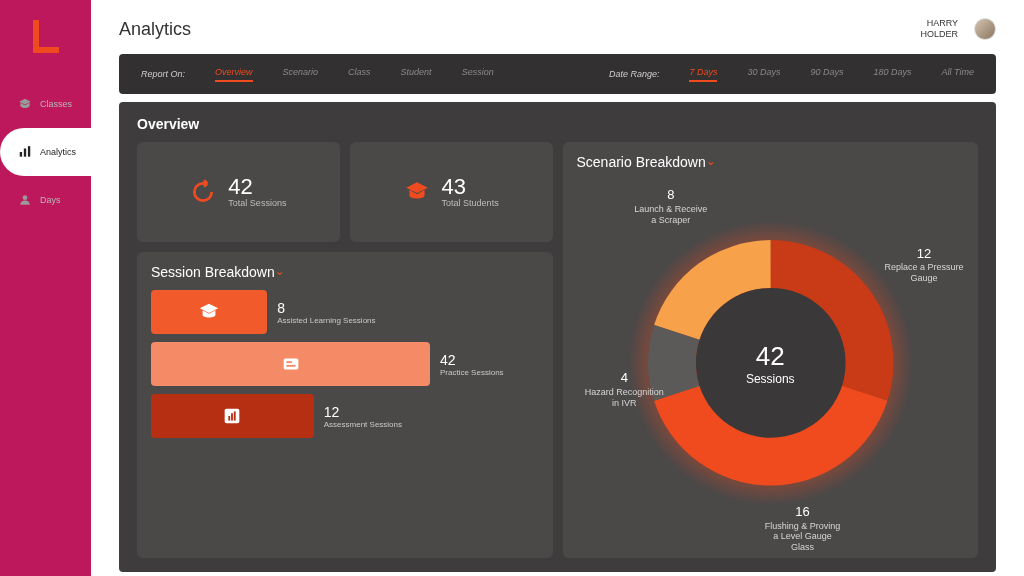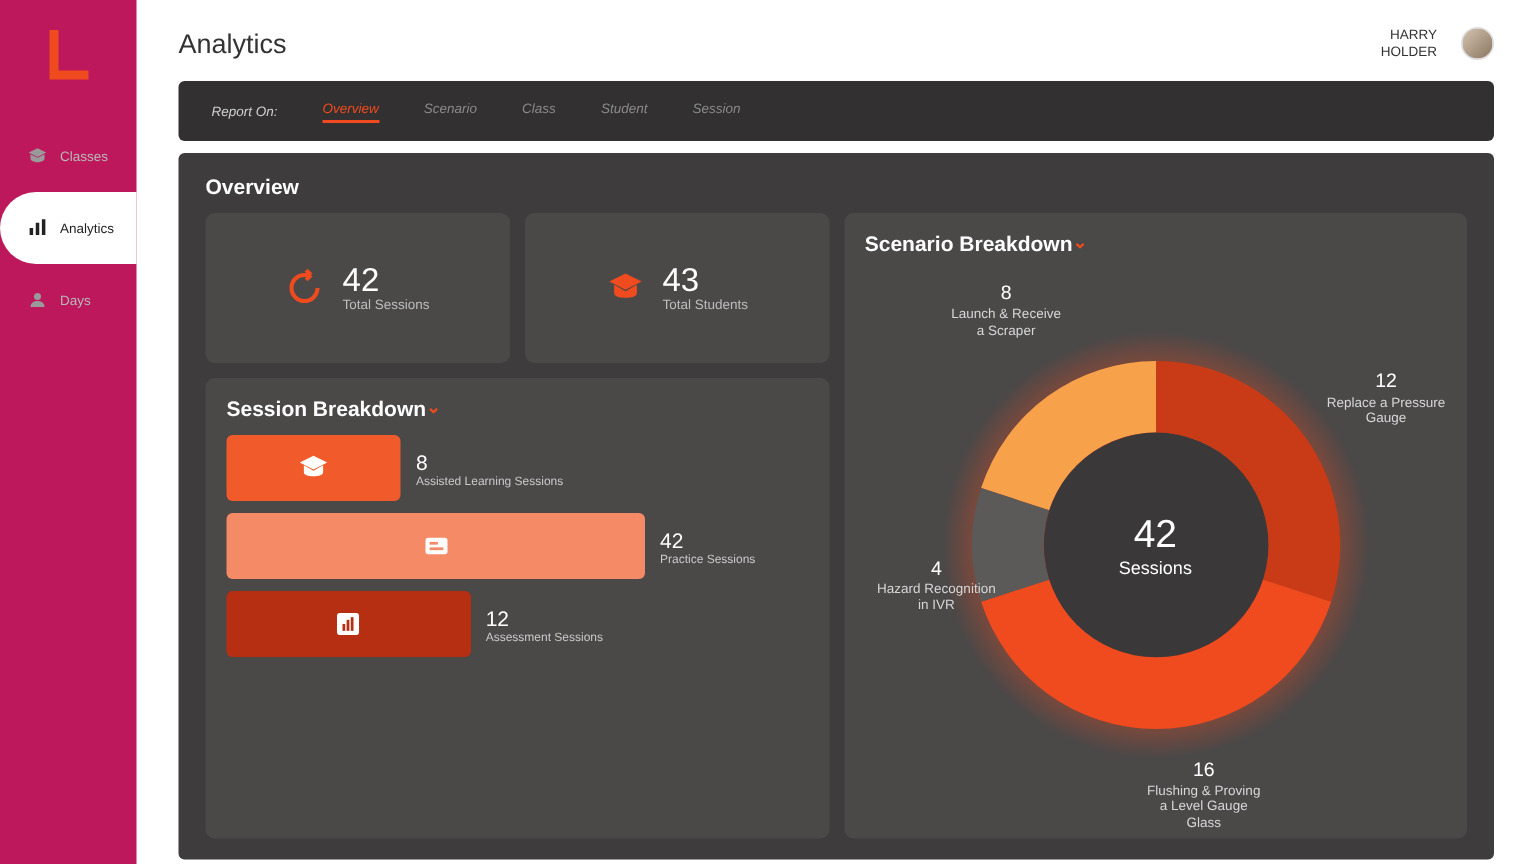--- a/index.html
+++ b/index.html
@@ -38,21 +38,21 @@
   .ov-grid { flex:1; display: grid; grid-template-columns: 1fr 1fr; grid-template-rows: 100px 1fr; gap: 10px; }
   .card { background: #4b4848; border-radius: 6px; padding: 12px 14px; }
   .stat-row { grid-column: 1 / 2; display: flex; gap: 10px; }
   .stat-card { flex:1; background: #4b4848; border-radius: 6px; display:flex; align-items:center; justify-content:center; gap:12px; }
   .stat-icon { width:26px; height:26px; }
   .stat-num { font-size: 22px; font-weight: 400; line-height:1; }
   .stat-lbl { font-size: 9px; color: #bdbdbd; }
 
   
   .session-card { grid-column: 1/2; grid-row: 2/3; }
-  .card-title { font-size: 14px; font-weight: 700; margin-bottom: 10px; display:flex; align-items:flex-start; }
+  .card-title { font-size: 14px; font-weight: 400; margin-bottom: 10px; display:flex; align-items:flex-start; }
   .chev { color:#f04b1f; font-size:12px;}
   .bar-row { display:flex; align-items:center; gap:10px; margin-bottom:8px; }
   .bar { height:44px; border-radius:4px; display:flex; align-items:center; justify-content:center; }
   .bar-icon { width:22px; height:22px; }
   .bar-info { display:flex; flex-direction:column; }
   .bar-num { font-size:14px; }
   .bar-lbl { font-size:8px; color:#c9c9c9; }
 
   
   .scenario-card { grid-column: 2/3; grid-row: 1 / 3; position: relative; }
@@ -113,20 +113,28 @@
     <div class="panel-wrap">
 
       <div class="filter-bar">
         <div class="fb-left">
           <span class="fb-label">Report On:</span>
           <span class="fb-opt active">Overview</span>
           <span class="fb-opt">Scenario</span>
           <span class="fb-opt">Class</span>
           <span class="fb-opt">Student</span>
           <span class="fb-opt">Session</span>
+        </div>
+        <div class="fb-right">
+          <span class="fb-label">Date Range:</span>
+          <span class="fb-opt active">7 Days</span>
+          <span class="fb-opt">30 Days</span>
+          <span class="fb-opt">90 Days</span>
+          <span class="fb-opt">180 Days</span>
+          <span class="fb-opt">All Time</span>
         </div>
       </div>
 
       <div class="overview">
         <div class="ov-title">Overview</div>
         <div class="ov-grid">
 
           <div class="stat-row">
             <div class="stat-card">
               <svg class="stat-icon" viewBox="0 0 24 24" fill="none" stroke="#f04b1f" stroke-width="2.5">

